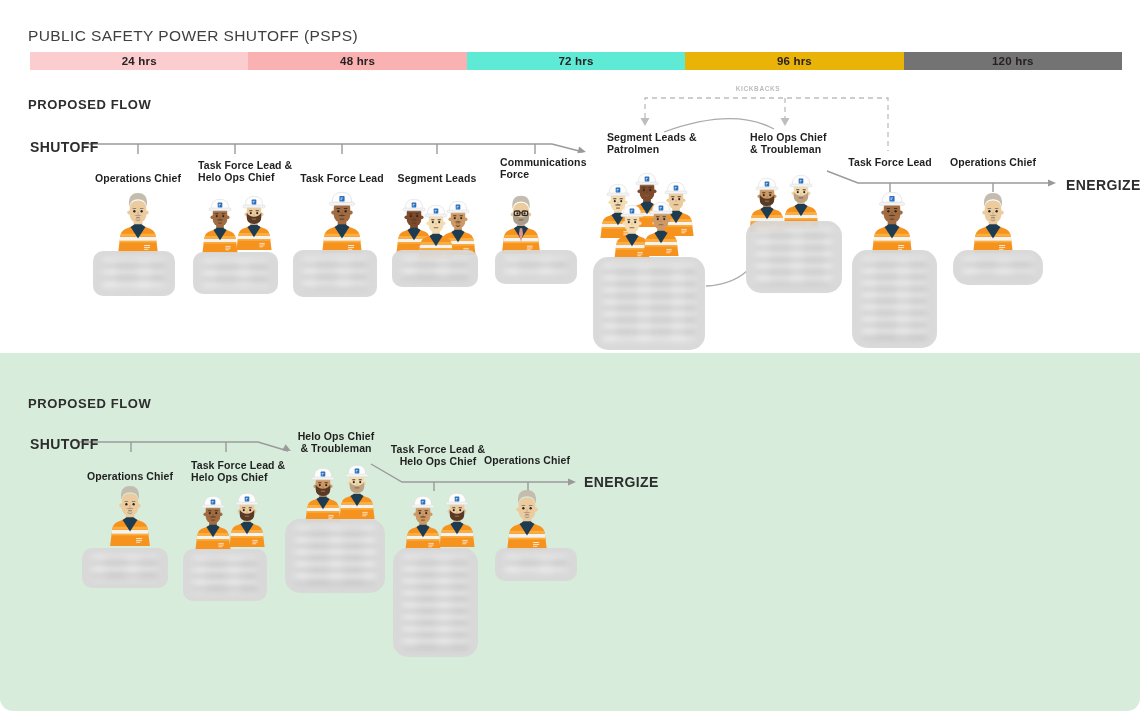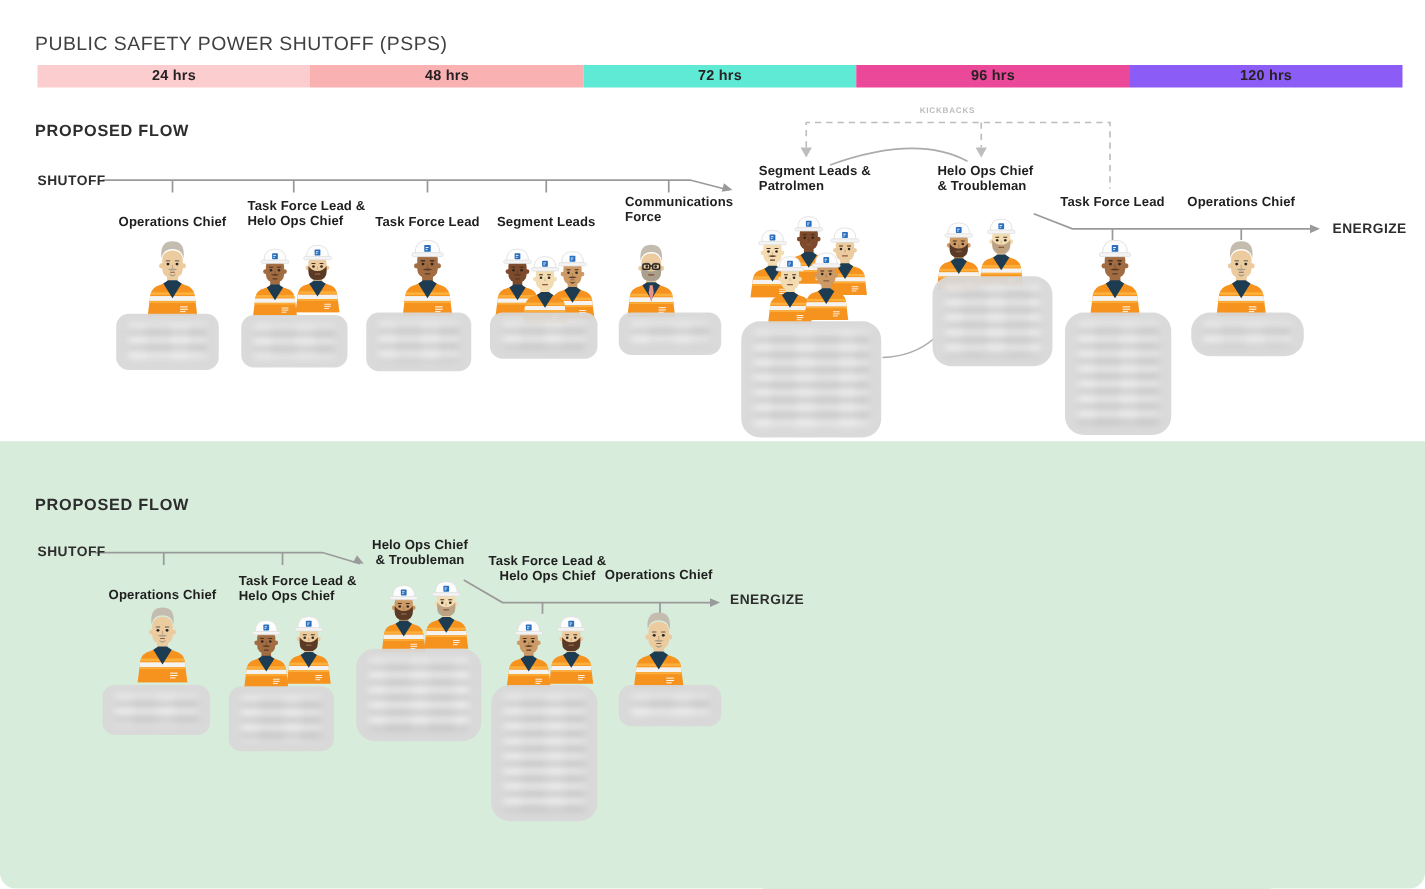--- a/index.html
+++ b/index.html
@@ -4,21 +4,21 @@
 <style>
   html,body{margin:0;padding:0;background:#fff;}
   .stage{position:relative;width:1140px;height:711px;overflow:hidden;background:#ffffff;
          font-family:"Liberation Sans","DejaVu Sans",sans-serif;border-radius:13px;}
   .green-band{position:absolute;left:0;top:353px;width:1140px;height:358px;}
   .title{position:absolute;left:28px;top:27px;font-size:15.5px;letter-spacing:.4px;color:#404040;font-weight:500;}
   .timeline{position:absolute;left:30px;top:52px;width:1092px;height:18px;display:flex;}
   .tl-seg{flex:1 1 20%;display:flex;align-items:center;justify-content:center;
           font-size:11.5px;font-weight:bold;color:#272123;letter-spacing:.2px;}
   .flow-heading{position:absolute;font-size:13px;font-weight:bold;color:#2d2d2d;letter-spacing:.6px;}
-  .small-cap{position:absolute;font-size:11px;font-weight:bold;color:#2d2d2d;letter-spacing:.4px;}
+  .small-cap{position:absolute;font-size:14px;font-weight:bold;color:#2d2d2d;letter-spacing:.4px;}
   .kickbacks{position:absolute;left:708px;top:85px;width:100px;text-align:center;
              font-size:6.5px;font-weight:bold;color:#bcbcbc;letter-spacing:.6px;}
   .role-label{position:absolute;font-size:10.5px;font-weight:bold;color:#1f1f1f;
               line-height:12px;white-space:pre-line;letter-spacing:.1px;}
   .t-center{text-align:center;}
   .overlay{position:absolute;left:0;top:0;pointer-events:none;}
   .people{position:absolute;}
   .person{position:absolute;line-height:0;}
   .blurbox{position:absolute;background:rgba(216,216,216,.95);border-radius:10px;overflow:hidden;}
   .blurbox.big{border-radius:15px;}
@@ -33,22 +33,22 @@
 <div class="stage">
 
   <div class="green-band" style="background: rgb(215, 236, 218);"></div>
 
   <div class="title">PUBLIC SAFETY POWER SHUTOFF (PSPS)</div>
 
   <div class="timeline">
     <div class="tl-seg" style="background: rgb(251, 205, 206);">24 hrs</div>
     <div class="tl-seg" style="background: rgb(249, 177, 178);">48 hrs</div>
     <div class="tl-seg" style="background: #5eead4;">72 hrs</div>
-    <div class="tl-seg" style="background: #ec4899;">96 hrs</div>
-    <div class="tl-seg" style="background: #8b5cf6;">120 hrs</div>
+    <div class="tl-seg" style="background: #eab308;">96 hrs</div>
+    <div class="tl-seg" style="background: #737373;">120 hrs</div>
   </div>
 
   <div class="flow-heading" style="left:28px;top:97px;">PROPOSED FLOW</div>
   <div class="flow-heading" style="left:28px;top:396px;">PROPOSED FLOW</div>
 
   <svg class="overlay" width="1140" height="711">
     <g fill="none" stroke="#9a9a9a" stroke-width="1.4">
       <path d="M82 144 H552 L583 152"></path>
       <path d="M138 144 V154 M235 144 V154 M342 144 V154 M437 144 V154 M535 144 V154"></path>
       <path d="M827 171 L858 183 H1048"></path>

